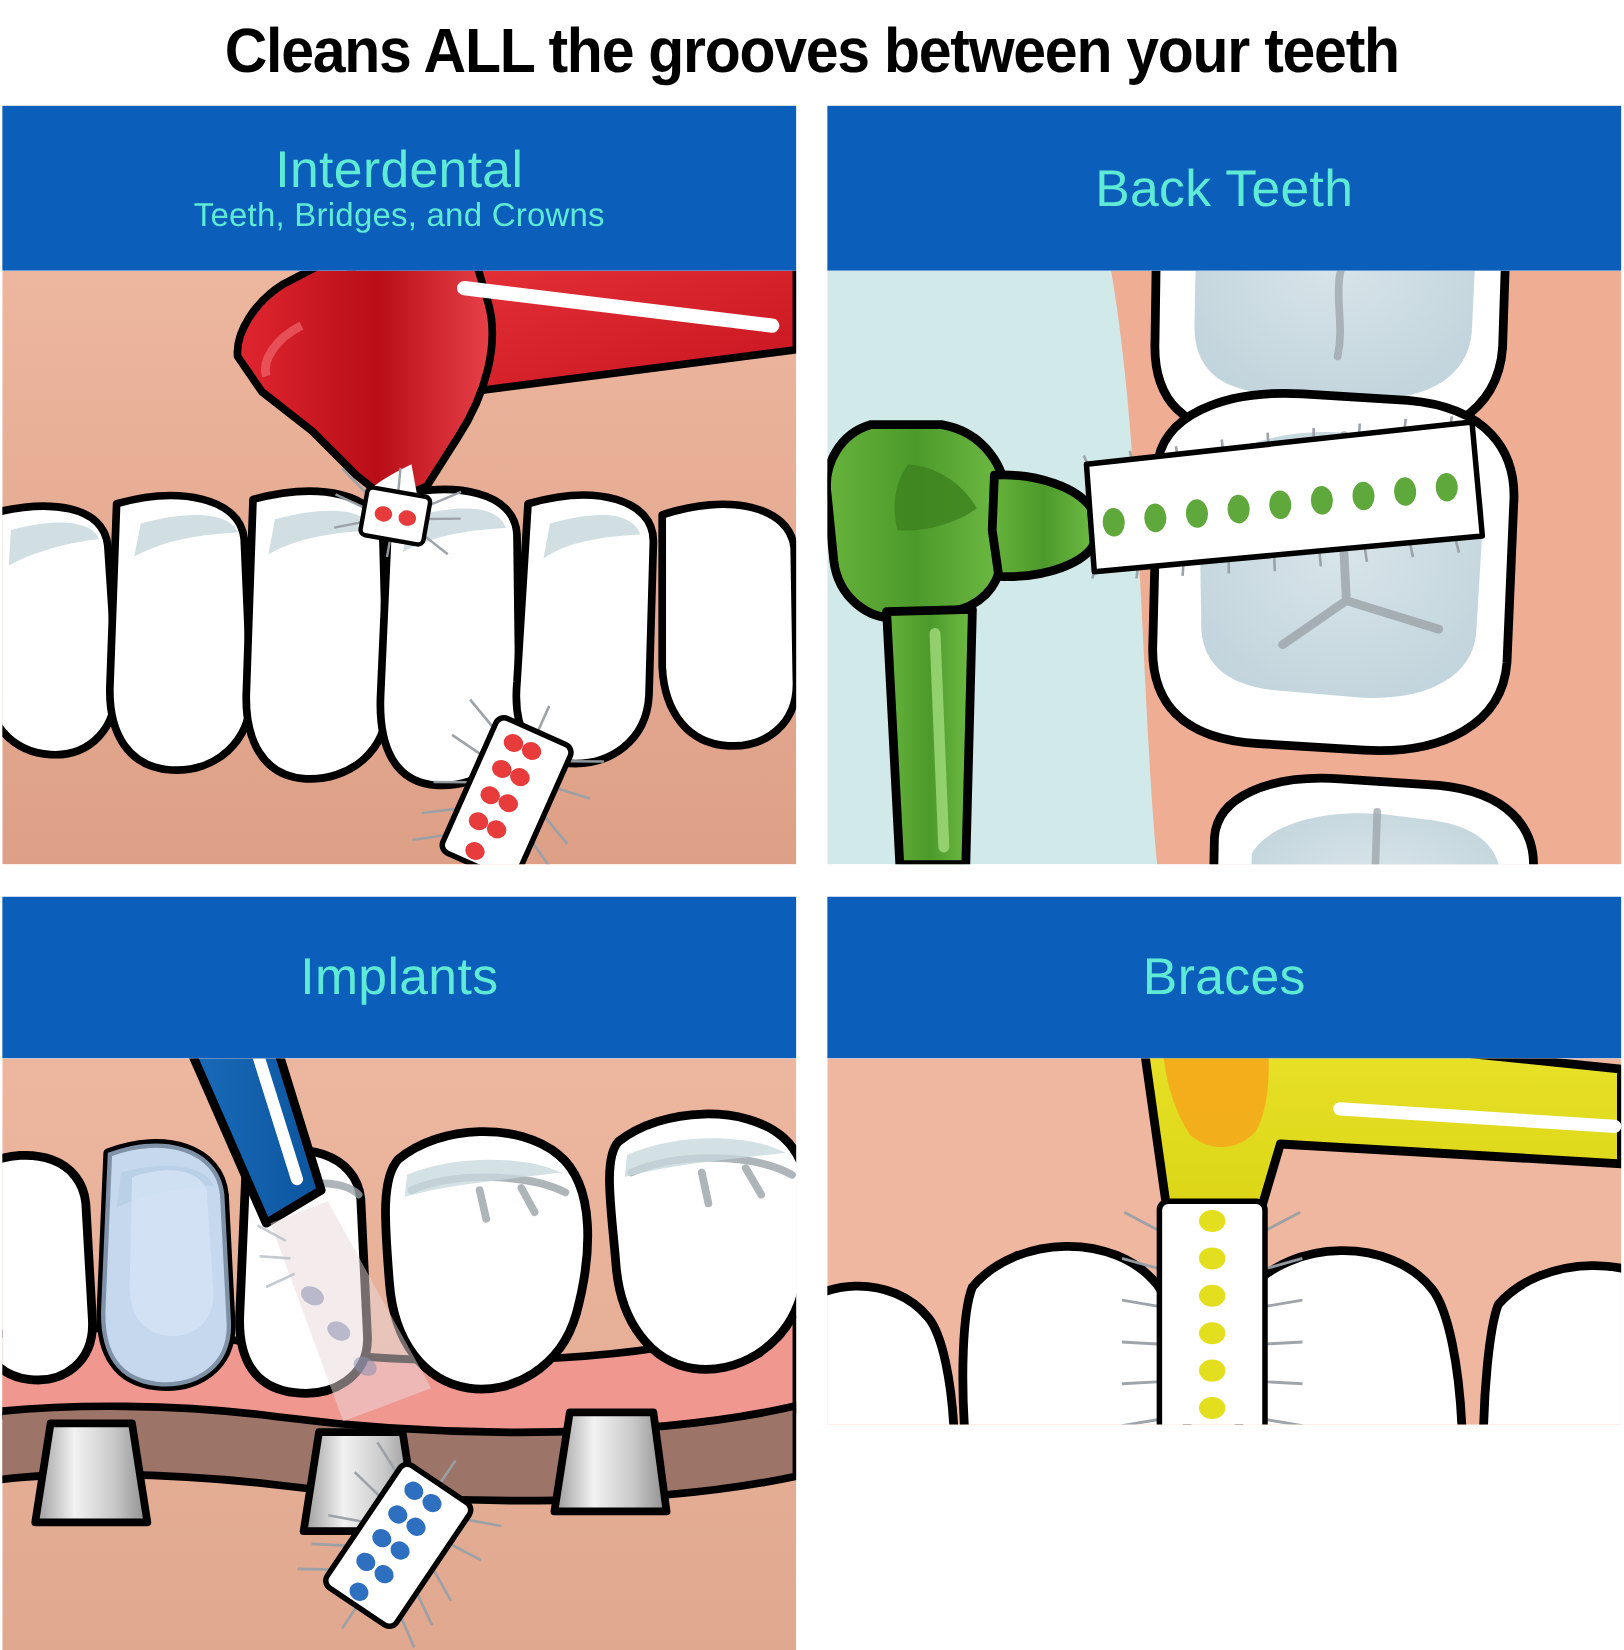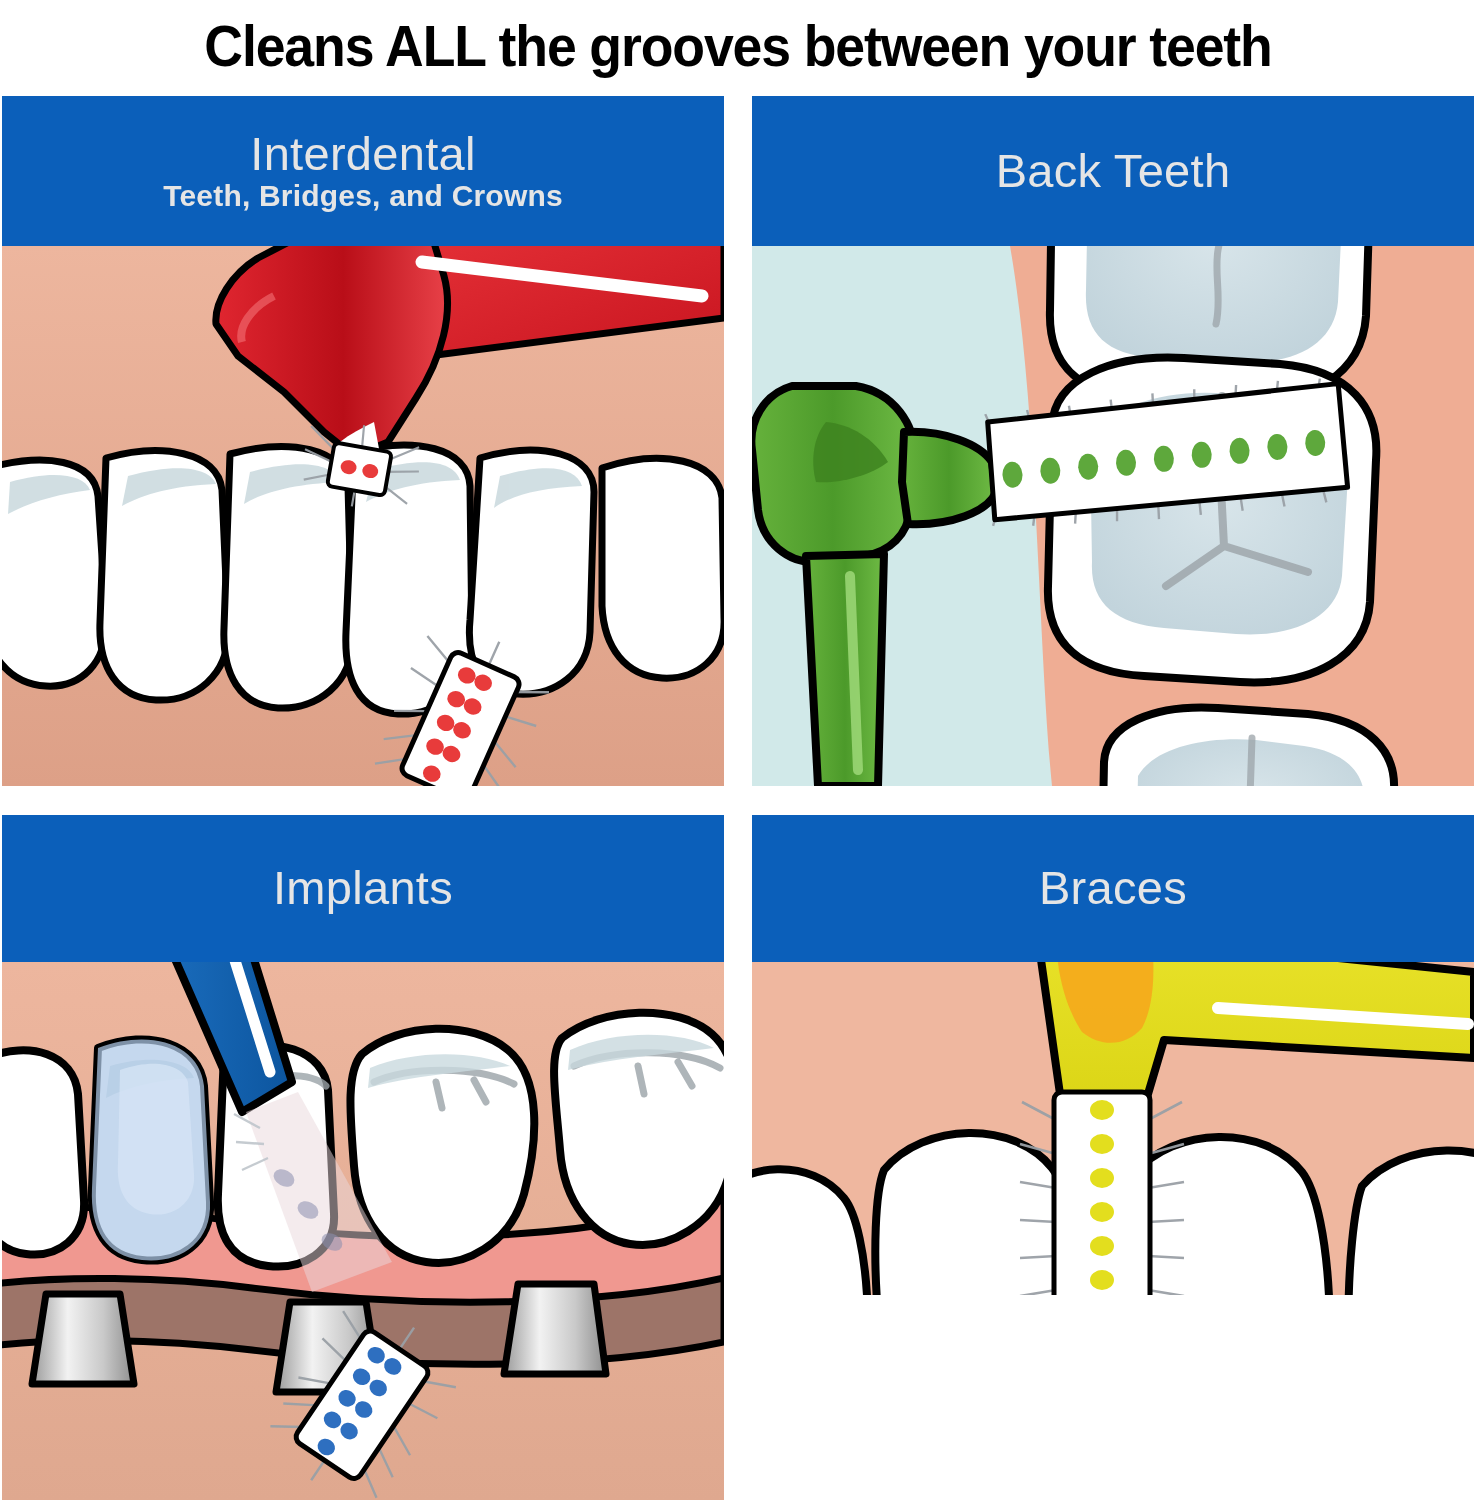--- a/index.html
+++ b/index.html
@@ -17,25 +17,25 @@
 
   .grid{position:absolute;left:0;top:96px;width:1476px;height:1404px;}
   .panel{position:absolute;overflow:hidden;background:#fff;}
   .p1{left:2px;  top:0;   width:722px;height:690px;}
   .p2{left:752px;top:0;   width:722px;height:690px;}
   .p3{left:2px;  top:719px;width:722px;height:685px;}
   .p4{left:752px;top:719px;width:722px;height:480px;}
 
   .banner{position:absolute;left:0;top:0;width:100%;background:#0B5FBA;
           display:flex;flex-direction:column;align-items:center;justify-content:center;
-          color:#e5e5e5;z-index:6;}
+          color:#5eead4;z-index:6;}
   .b-tall{height:150px;}
   .b-short{height:147px;}
   .b-title{font-size:47px;font-weight:normal;line-height:1.03;letter-spacing:.3px;}
-  .b-sub{font-size:30px;font-weight:bold;line-height:1.05;margin-top:2px;letter-spacing:.2px;}
+  .b-sub{font-size:30px;font-weight:normal;line-height:1.05;margin-top:2px;letter-spacing:.2px;}
   .art{position:absolute;left:0;width:100%;overflow:hidden;}
   .a1{top:150px;height:540px;}
   .a2{top:150px;height:540px;}
   .a3{top:147px;height:538px;}
   .a4{top:147px;height:538px;}
   svg{display:block;width:100%;height:100%;}
 </style>
 </head>
 <body>
 

